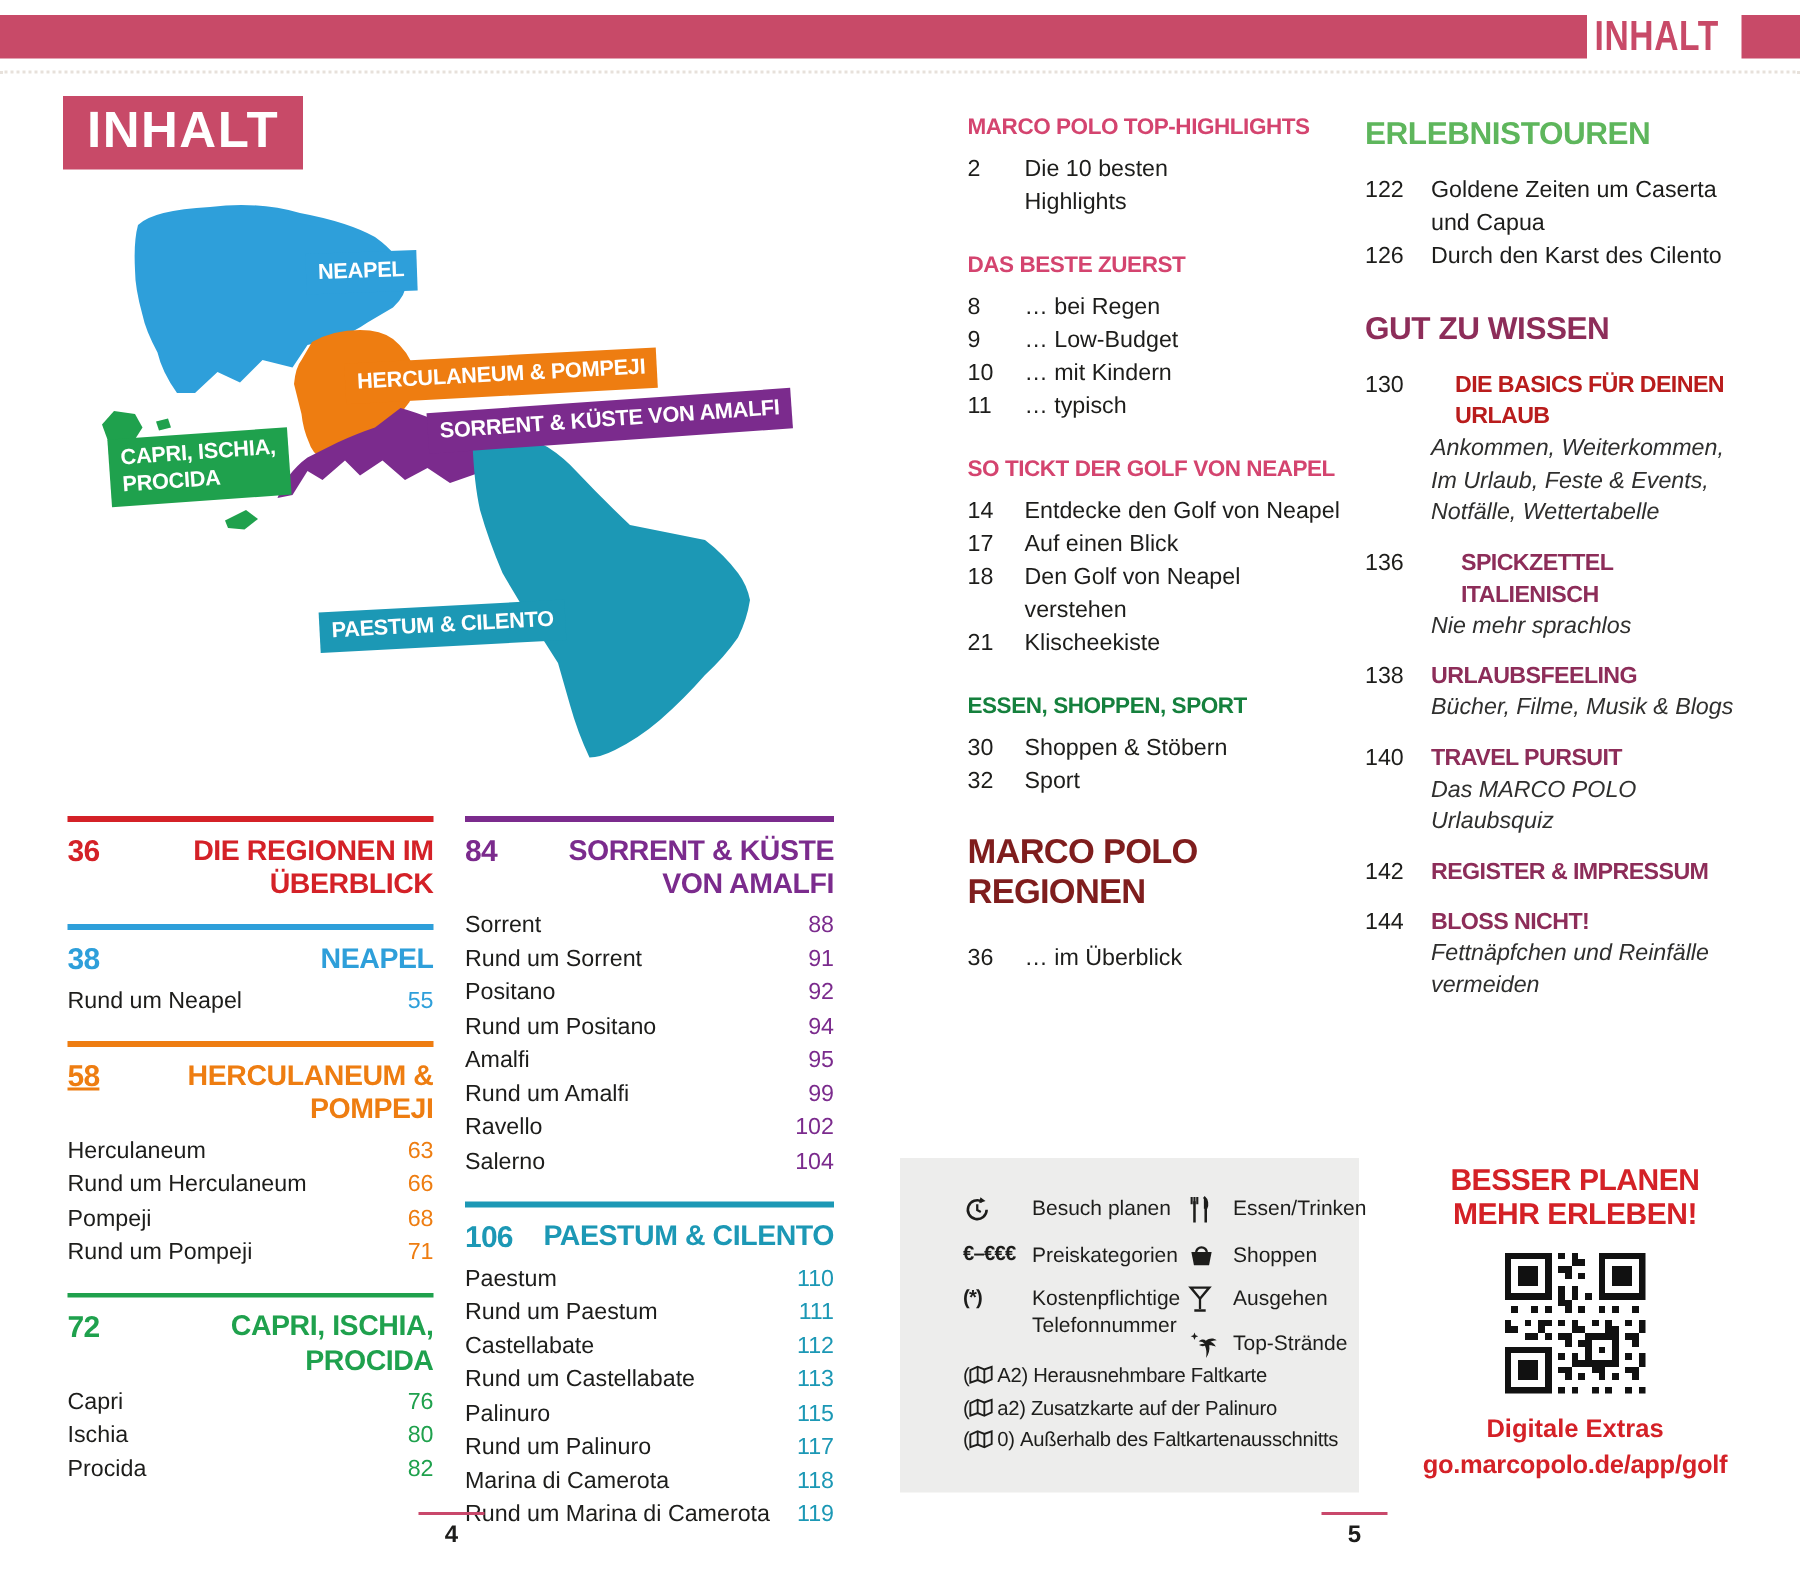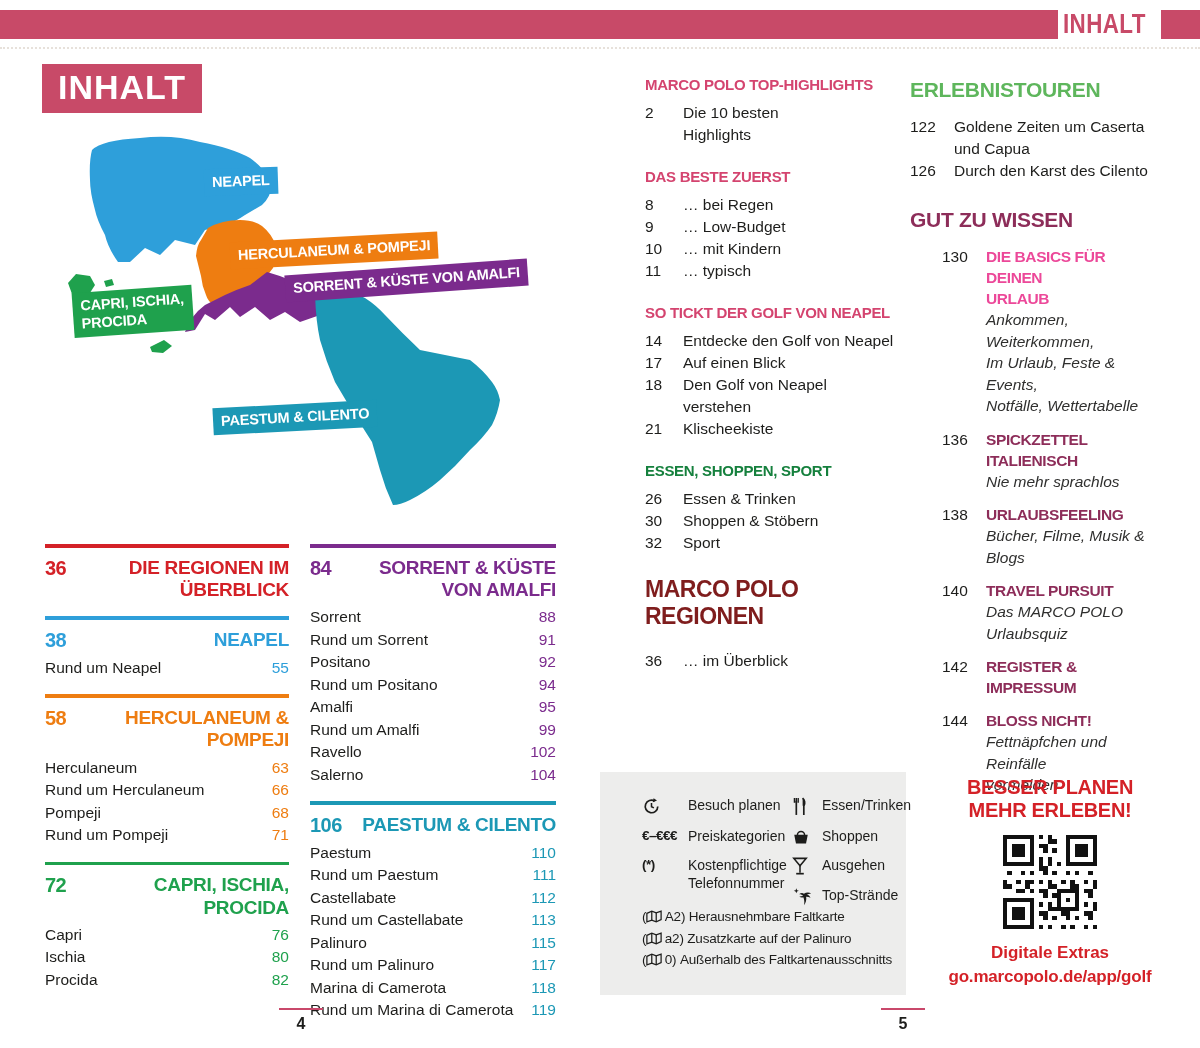--- a/index.html
+++ b/index.html
@@ -44,21 +44,21 @@
   .regionen-h{font-size:23px;font-weight:bold;letter-spacing:-.5px;margin:14px 0 20px;}
 
   
   .colD{left:910px;top:78px;width:252px;}
   .r-h{font-size:21px;font-weight:bold;letter-spacing:-.3px;margin:0 0 14px;}
   .r-h.gut{margin-top:26px;}
   .ritem{display:flex;font-size:15.5px;line-height:22px;}
   .ritem .num{width:44px;flex:none;}
   .ritem .txt{white-space:pre-line;}
   .gitem{display:flex;margin-bottom:12px;}
-  .gitem .num{width:44px;flex:none;font-size:15.5px;line-height:21px;margin-left:32px;}
+  .gitem .num{width:44px;flex:none;font-size:15.5px;line-height:21px;}
   .gitem .gtitle{font-weight:bold;font-size:15.5px;letter-spacing:-.4px;line-height:21px;white-space:pre-line;}
   .gitem .gdesc{font-style:italic;font-size:15.5px;line-height:21.5px;white-space:pre-line;color:#2f2f2e;}
 
   
   .legend{left:600px;top:772px;width:306px;height:223px;}
   .leg-c1{position:absolute;left:42px;top:24px;width:152px;}
   .leg-c2{position:absolute;left:192px;top:24px;width:110px;}
   .leg-row{display:flex;align-items:flex-start;margin-bottom:8px;min-height:21px;}
   .leg-ico{width:46px;flex:none;font-size:13.5px;font-weight:bold;letter-spacing:-.5px;padding-top:1px;}
   .leg-c2 .leg-ico{width:30px;}
@@ -123,21 +123,21 @@
         <span class="toc-title" style="color: rgb(46, 159, 218);">NEAPEL</span>
       </div>
       <div class="toc-entry">
         <span>Rund um Neapel</span>
         <span class="pg" style="color: rgb(46, 159, 218);">55</span>
       </div>
     </div>
     <div class="toc-section">
       <div class="toc-rule" style="background: rgb(238, 125, 17);"></div>
       <div class="toc-head">
-        <span class="toc-num" style="color: rgb(238, 125, 17);">58</span>
+        <span class="toc-num" style="color: rgb(238, 125, 17); text-decoration: underline;">58</span>
         <span class="toc-title" style="color: rgb(238, 125, 17);">HERCULANEUM &amp;
 POMPEJI</span>
       </div>
       <div class="toc-entry">
         <span>Herculaneum</span>
         <span class="pg" style="color: rgb(238, 125, 17); text-align: right;">63</span>
       </div>
       <div class="toc-entry">
         <span>Rund um Herculaneum</span>
         <span class="pg" style="color: rgb(238, 125, 17);">66</span>
@@ -298,24 +298,20 @@
 verstehen</span>
       </div>
       <div class="mitem">
         <span class="num">21</span>
         <span class="txt">Klischeekiste</span>
       </div>
     </div>
     <div class="msec">
       <div class="msec-h" style="color: #15803d;">ESSEN, SHOPPEN, SPORT</div>
       <div class="mitem">
-        <span class="num">26</span>
-        <span class="txt">Essen &amp; Trinken</span>
-      </div>
-      <div class="mitem">
         <span class="num">30</span>
         <span class="txt">Shoppen &amp; Stöbern</span>
       </div>
       <div class="mitem">
         <span class="num">32</span>
         <span class="txt">Sport</span>
       </div>
     </div>
     <div class="regionen-h" style="color: #7f1d1d;">MARCO POLO REGIONEN</div>
     <div class="mitem">
@@ -332,31 +328,31 @@
 und Capua</span>
     </div>
     <div class="ritem">
       <span class="num">126</span>
       <span class="txt">Durch den Karst des Cilento</span>
     </div>
     <div class="r-h gut" style="color: rgb(141, 45, 89);">GUT ZU WISSEN</div>
     <div class="gitem">
       <span class="num">130</span>
       <div>
-        <div class="gtitle" style="color: #ec4899;">DIE BASICS FÜR DEINEN
+        <div class="gtitle" style="color: #b91c1c; margin-left: 16px;">DIE BASICS FÜR DEINEN
 URLAUB</div>
         <div class="gdesc">Ankommen, Weiterkommen,
 Im Urlaub, Feste &amp; Events,
 Notfälle, Wettertabelle</div>
       </div>
     </div>
     <div class="gitem">
       <span class="num">136</span>
       <div>
-        <div class="gtitle" style="color: rgb(141, 45, 89);">SPICKZETTEL ITALIENISCH</div>
+        <div class="gtitle" style="color: rgb(141, 45, 89); margin-left: 20px;">SPICKZETTEL ITALIENISCH</div>
         <div class="gdesc">Nie mehr sprachlos</div>
       </div>
     </div>
     <div class="gitem">
       <span class="num">138</span>
       <div>
         <div class="gtitle" style="color: rgb(141, 45, 89);">URLAUBSFEELING</div>
         <div class="gdesc">Bücher, Filme, Musik &amp; Blogs</div>
       </div>
     </div>

